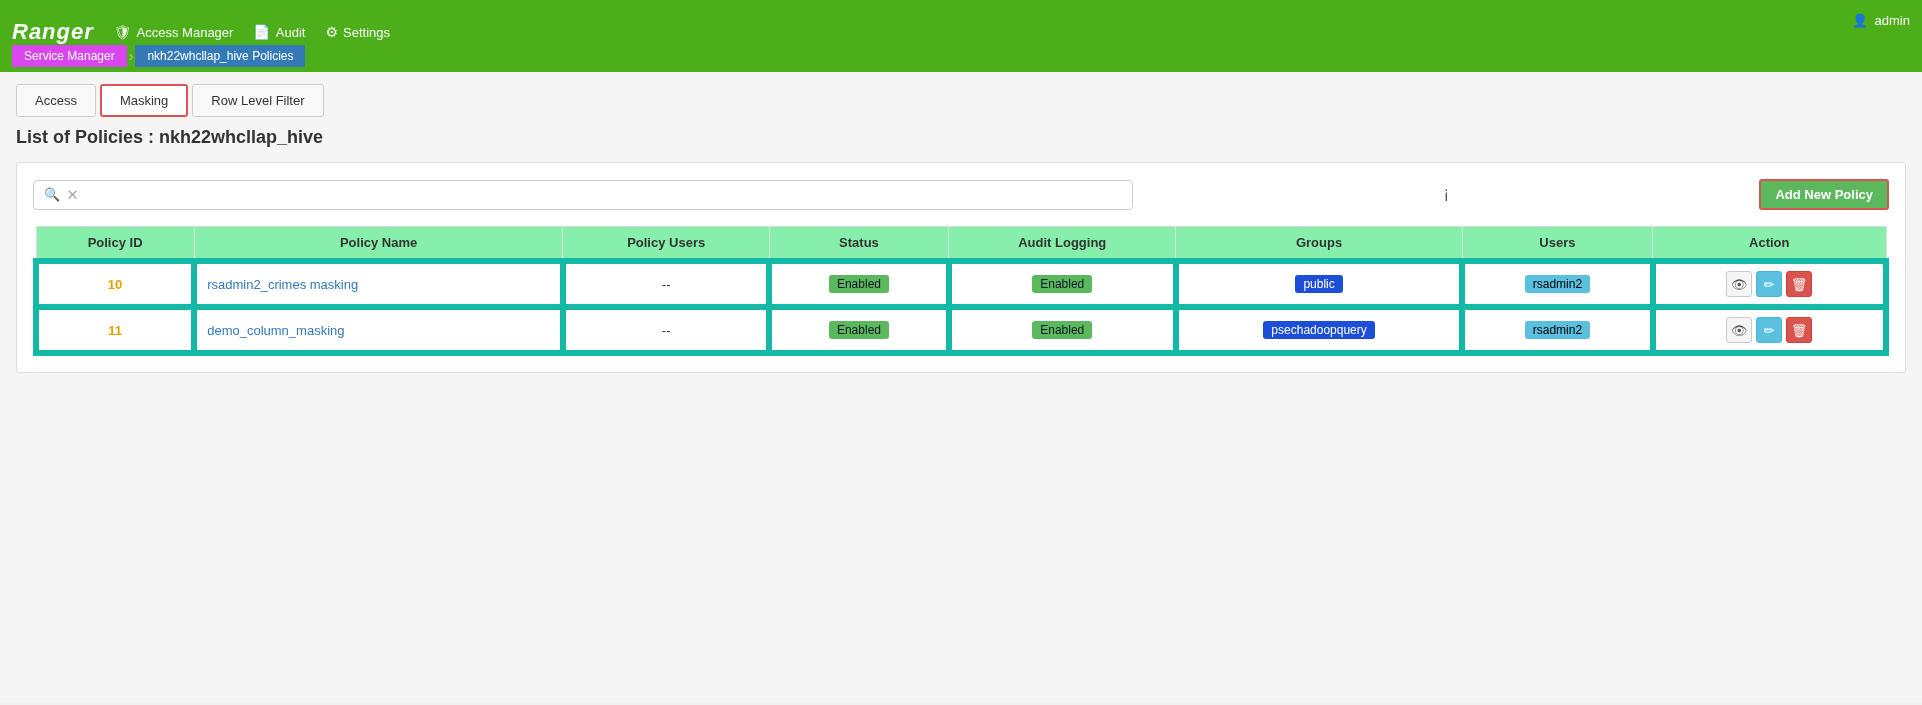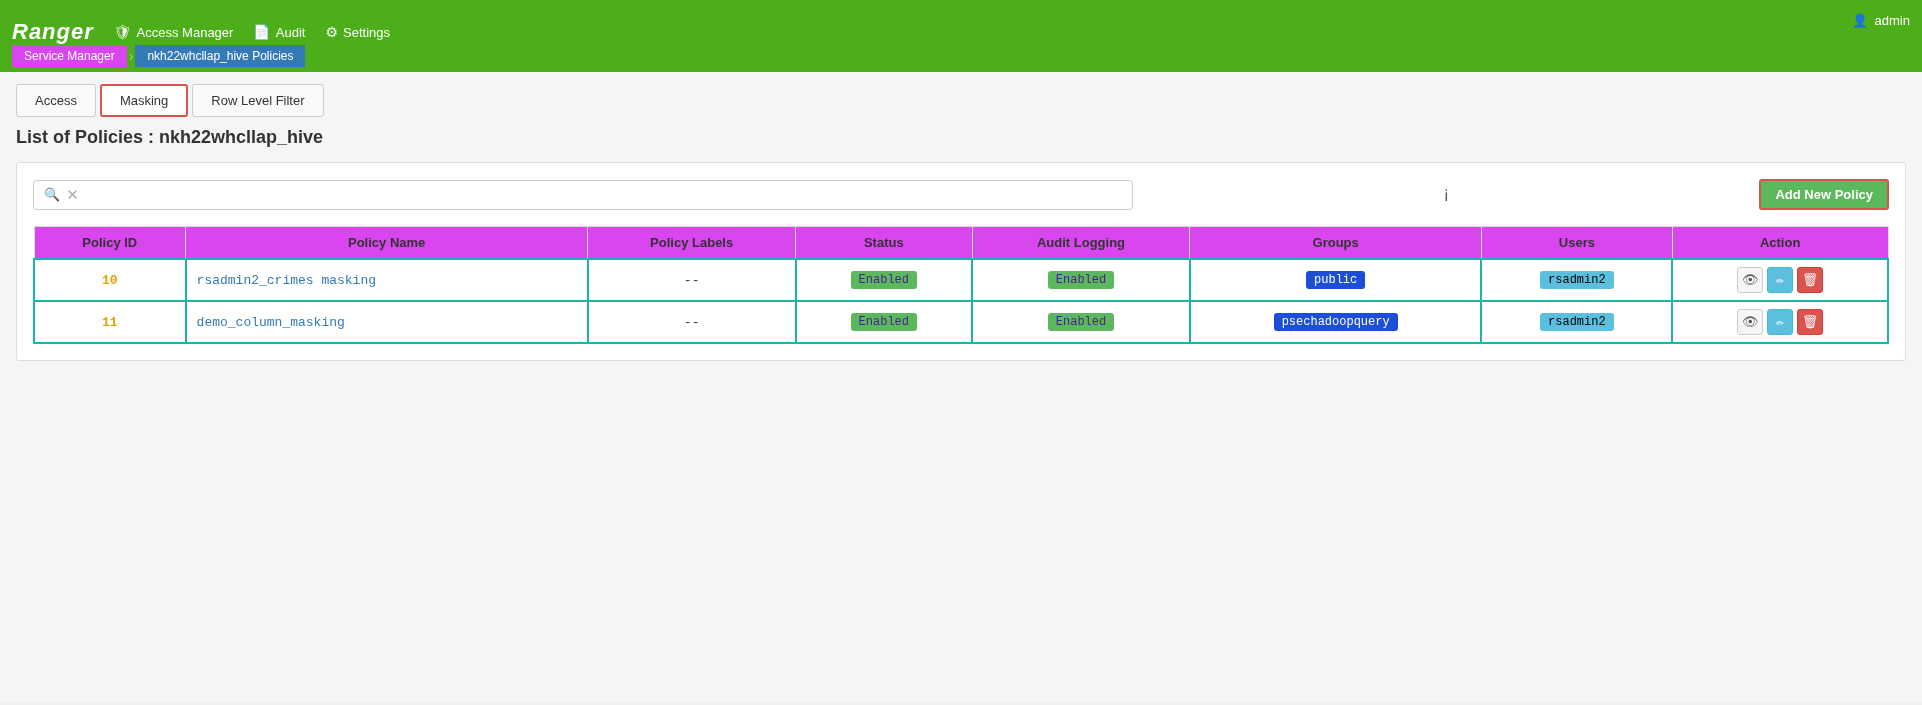--- a/index.html
+++ b/index.html
@@ -168,37 +168,36 @@
     }
     thead tr {
       background: #f5f5f5;
     }
     th {
       border: 1px solid #ddd;
       padding: 8px 10px;
       text-align: center;
       font-weight: bold;
       color: #333;
-      background: #d946ef;
+      background: #86efac;
     }
     td {
-      border: 2px solid #14b8a6;
+      border: 6px solid #14b8a6;
       padding: 7px 10px;
       text-align: center;
       color: #333;
       vertical-align: middle;
-      font-family: Liberation Mono, monospace;
     }
     td.policy-name { text-align: left; }
     td.policy-id { color: #e8a000; font-weight: bold; }
     td.policy-name a { color: #337ab7; text-decoration: none; }
 
     .badge-enabled-green {
       background: #5cb85c;
-      color: #4c1d95;
+      color: #0f172a;
       padding: 2px 8px;
       border-radius: 3px;
       font-size: 12px;
       display: inline-block;
     }
     .badge-group-cyan {
       background: #1d4ed8;
       color: white;
       padding: 2px 8px;
       border-radius: 3px;
@@ -289,21 +288,21 @@
       </div>
       <span class="search-info">ℹ</span>
       <button class="add-new-policy-btn">Add New Policy</button>
     </div>
 
     <table>
       <thead>
         <tr>
           <th>Policy ID</th>
           <th>Policy Name</th>
-          <th>Policy Labels</th>
+          <th>Policy Users</th>
           <th>Status</th>
           <th>Audit Logging</th>
           <th>Groups</th>
           <th>Users</th>
           <th>Action</th>
         </tr>
       </thead>
       <tbody id="table-body">
 
       <tr>

